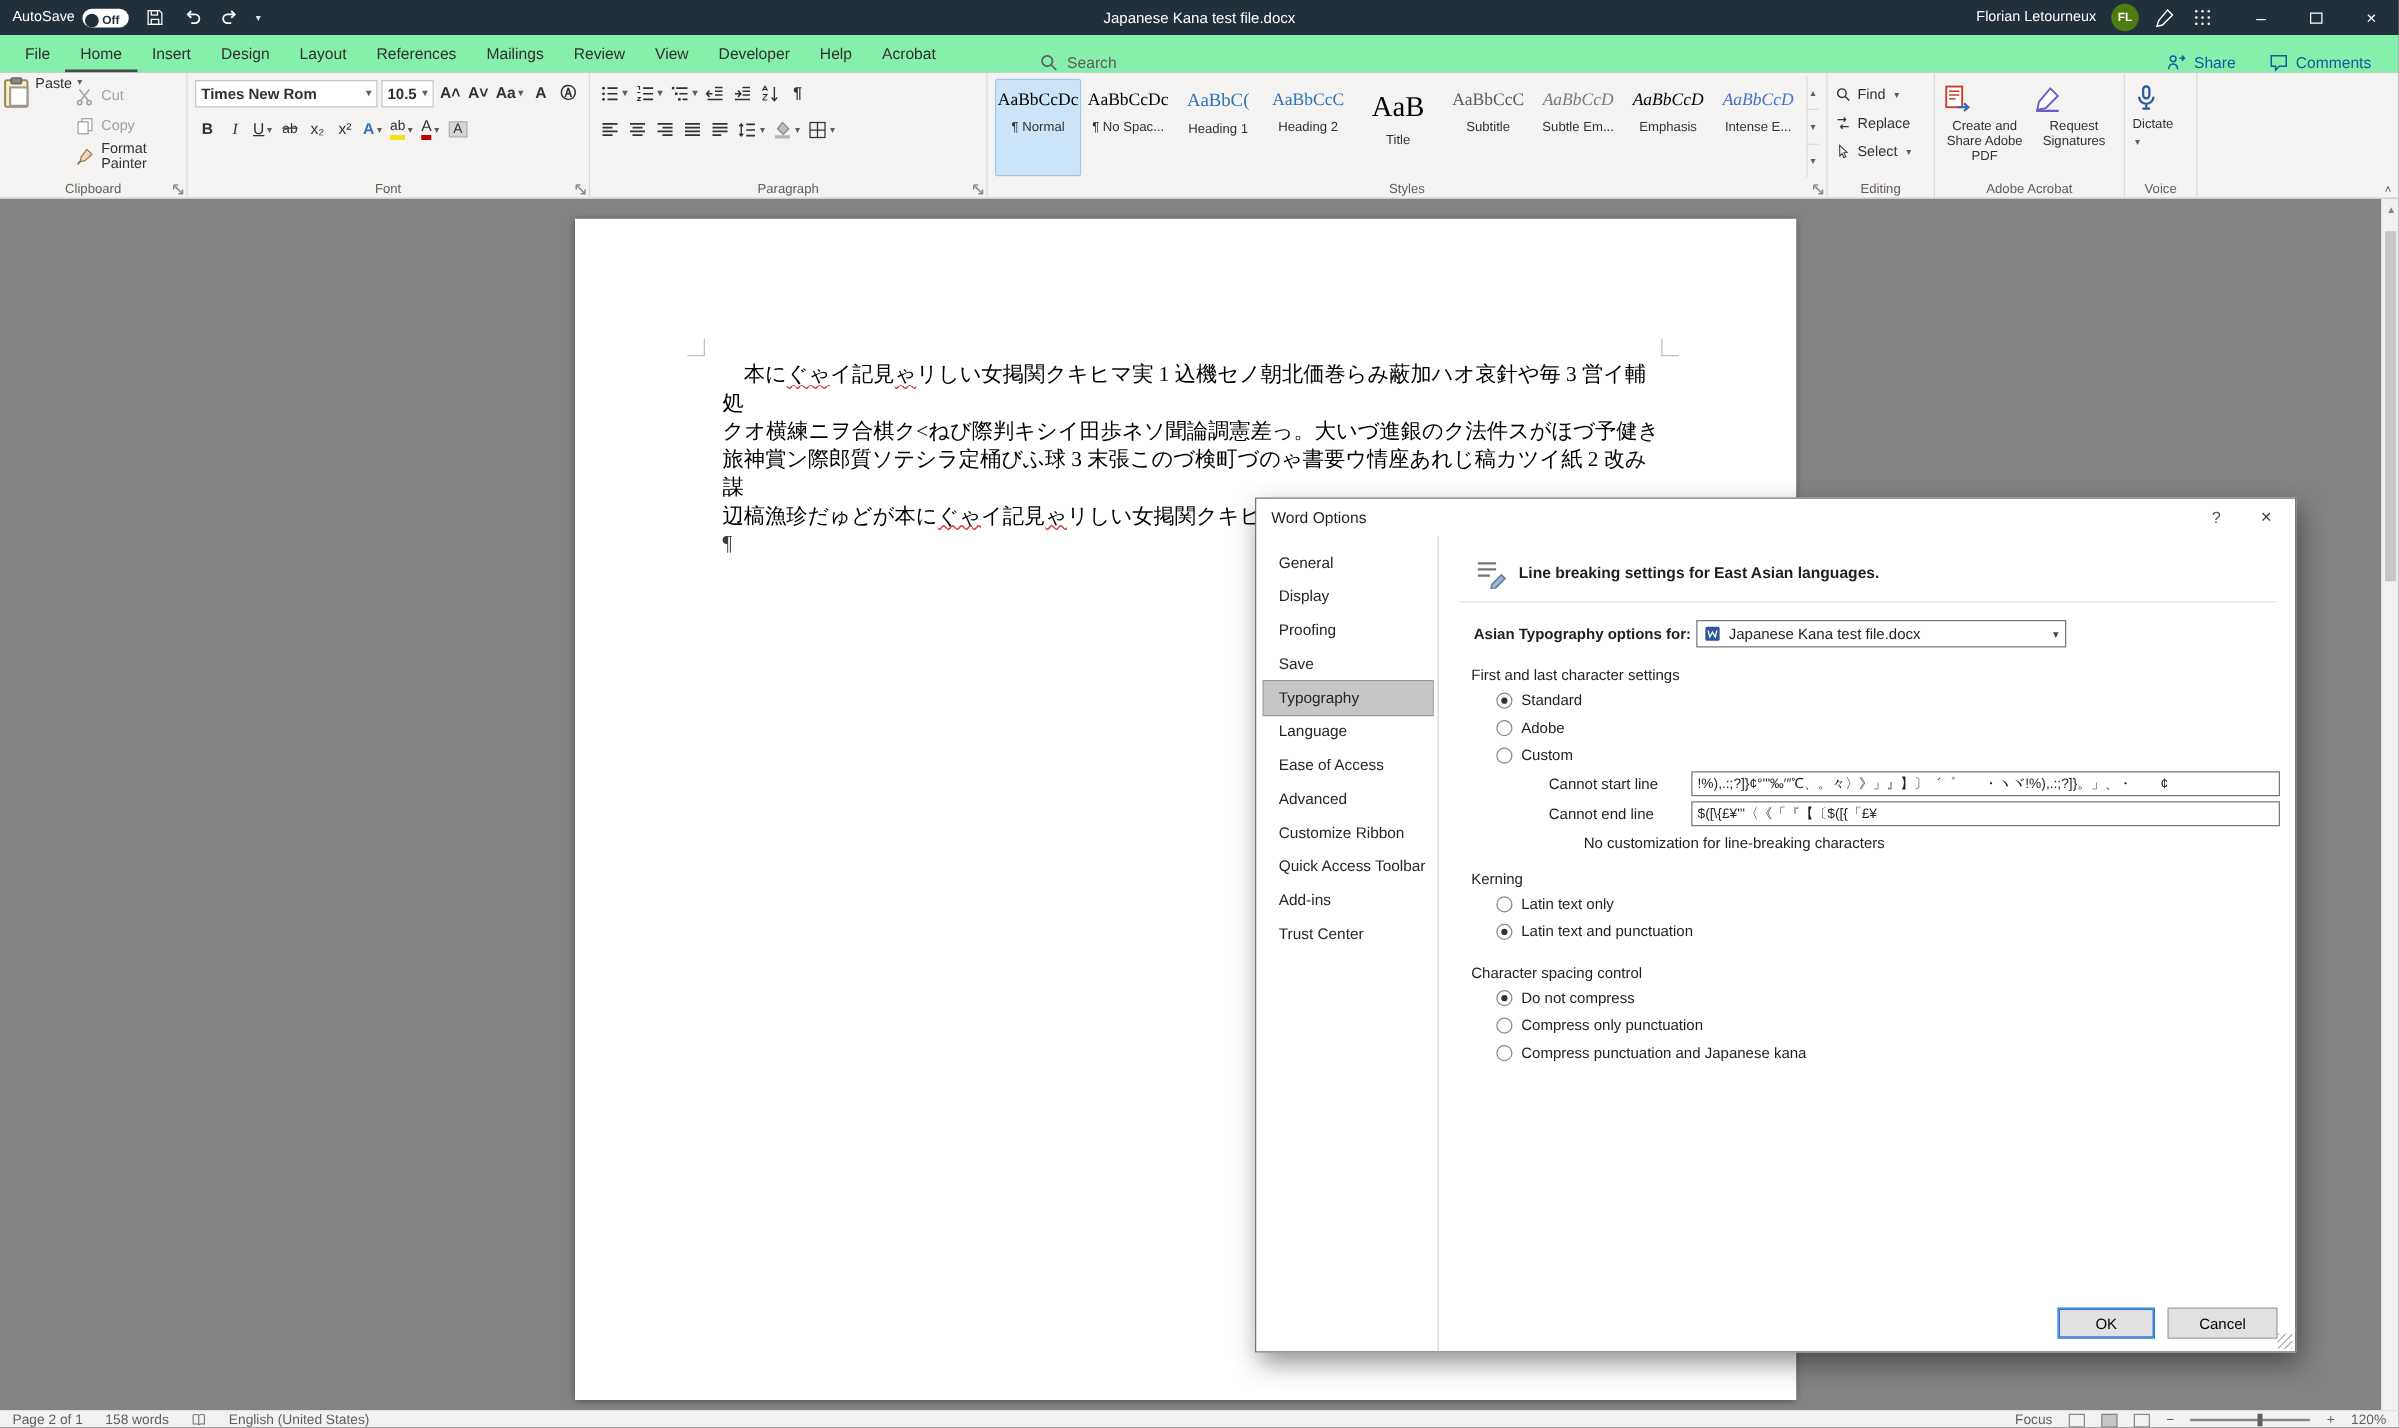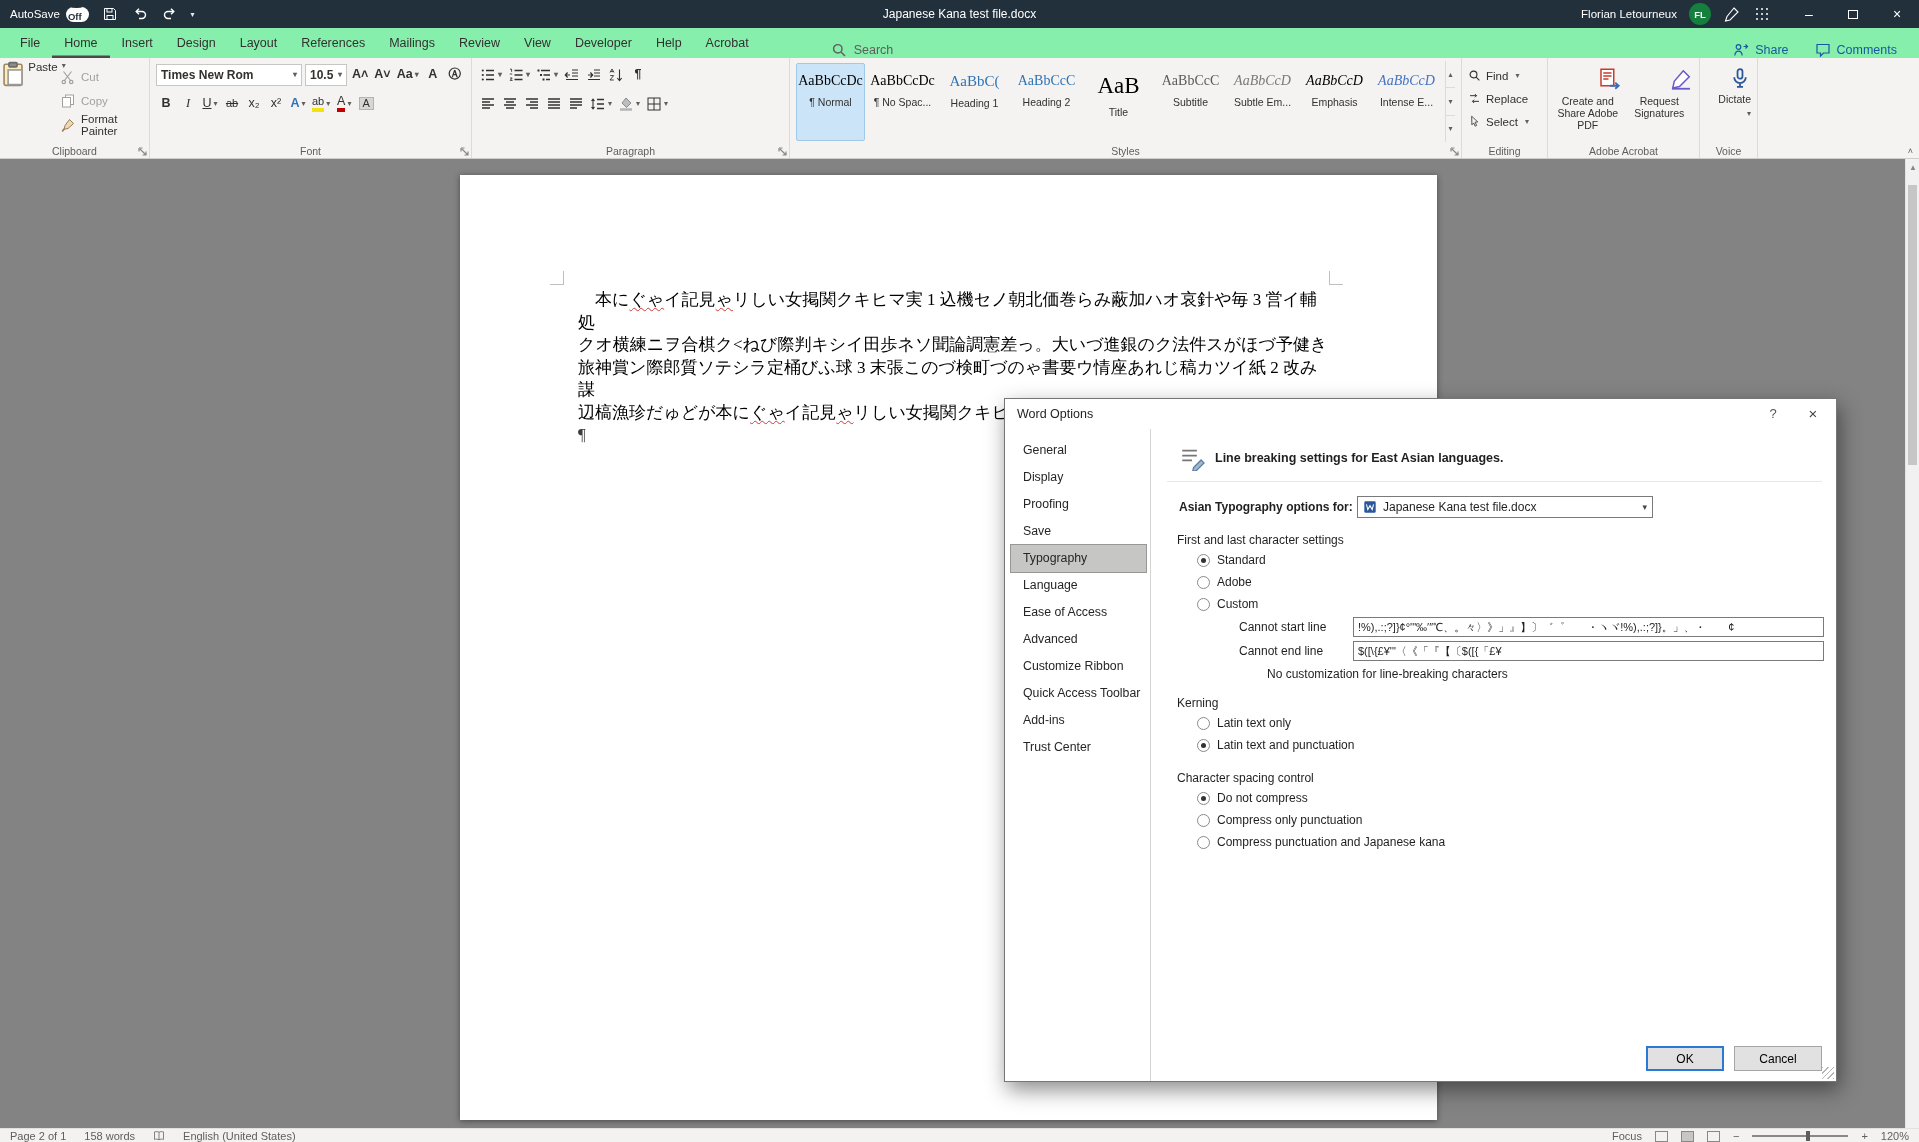--- a/index.html
+++ b/index.html
@@ -3,28 +3,28 @@
 <meta charset="utf-8">
 <style>
 *{margin:0;padding:0;box-sizing:border-box;}
 html,body{width:1919px;height:1142px;overflow:hidden;font-family:"Liberation Sans",sans-serif;background:#838383;}
 .app{position:relative;width:1919px;height:1142px;}
 
 
 .titlebar{position:absolute;left:0;top:0;right:0;height:28px;background:#22303c;display:flex;align-items:center;color:#fff;font-size:12px;z-index:30;}
 .qat{display:flex;align-items:center;gap:12px;padding-left:10px;}
 .autosave{display:flex;align-items:center;gap:6px;font-size:11.5px;}
-.as-pill{display:inline-flex;align-items:flex-end;gap:3px;background:#fff;border-radius:8px;height:15px;padding:0 7px 0 2px;color:#22303c;font-size:9.5px;font-weight:bold;flex-direction:column;}
+.as-pill{display:inline-flex;align-items:flex-end;gap:3px;background:#fff;border-radius:8px;height:15px;padding:0 7px 0 2px;color:#22303c;font-size:9.5px;font-weight:bold;}
 .as-knob{width:11px;height:11px;border-radius:50%;background:#22303c;display:inline-block;}
 .tb-icon{width:18px;height:18px;display:inline-flex;align-items:center;justify-content:center;color:#fff;}
 .tb-caret{font-size:8px;color:#e8e8e8;}
 .tb-title{position:absolute;left:50%;transform:translateX(-50%);font-size:12px;white-space:nowrap;}
 .tb-right{margin-left:auto;display:flex;align-items:center;gap:12px;height:100%;padding-right:0;}
 .tb-user{font-size:11.5px;}
-.avatar{width:22px;height:22px;border-radius:50%;background:#15803d;display:inline-flex;align-items:center;justify-content:center;font-size:9.5px;font-weight:bold;}
+.avatar{width:22px;height:22px;border-radius:50%;background:#4d7c0f;display:inline-flex;align-items:center;justify-content:center;font-size:9.5px;font-weight:bold;}
 .winset{display:flex;height:100%;margin-left:4px;}
 .win-btn{width:44px;height:28px;display:inline-flex;align-items:center;justify-content:center;font-size:14px;}
 .maxbox{width:10px;height:9px;border:1px solid #fff;display:inline-block;}
 
 
 .tabsrow{position:absolute;top:28px;left:0;right:0;height:30px;background:#86efac;display:flex;align-items:flex-end;font-size:12.5px;color:#323130;z-index:20;}
 .tabs{display:flex;height:100%;padding-left:8px;}
 .tab{display:flex;align-items:center;padding:0 12px;white-space:nowrap;}
 .tab.active{box-shadow:inset 0 -2.5px 0 #4a4a4a;}
 .searchbox{display:flex;align-items:center;gap:7px;color:#5f5d5b;margin-left:70px;}
@@ -74,21 +74,21 @@
 .k-subtle{font-style:italic;color:#7a7a7a;}
 .k-emphasis{font-style:italic;}
 .k-intense{font-style:italic;color:#4472c4;}
 .sname{font-size:10.5px;color:#323130;white-space:nowrap;}
 .gal-arrows{display:flex;flex-direction:column;width:18px;margin-left:4px;border-left:1px solid #dddbd9;}
 .gal-arrows span{flex:1;display:flex;align-items:center;justify-content:center;font-size:8px;color:#605e5c;border-bottom:1px solid #dddbd9;}
 .gal-arrows span:last-child{border-bottom:none;}
 .g-edit{width:86px;flex-direction:column;gap:4px;padding-top:8px;}
 .erow{display:flex;align-items:center;gap:5px;font-size:11.5px;color:#323130;height:19px;}
 .g-acrobat{width:152px;justify-content:center;gap:4px;}
-.bigbtn{width:70px;display:flex;flex-direction:column;align-items:flex-end;padding-top:6px;gap:4px;font-size:10.5px;color:#323130;text-align:center;line-height:1.15;}
+.bigbtn{width:70px;display:flex;flex-direction:column;align-items:flex-start;padding-top:6px;gap:4px;font-size:10.5px;color:#323130;text-align:center;line-height:1.15;}
 .g-voice{width:58px;justify-content:center;}
 .collapse{position:absolute;right:6px;bottom:2px;font-size:9px;color:#605e5c;}
 
 
 .docarea{position:absolute;top:159px;left:0;right:0;bottom:14px;background:#838383;}
 .scrollbar{position:absolute;top:0;right:0;width:14px;bottom:0;background:#f1f1f1;border-left:1px solid #e3e3e3;}
 .sb-thumb{position:absolute;top:26px;left:2px;width:9px;height:280px;background:#c6c6c6;}
 .sb-up{position:absolute;top:4px;left:0;width:14px;text-align:center;font-size:8px;color:#8a8886;}
 .page{position:absolute;left:460px;top:16px;width:977px;height:945px;background:#fff;box-shadow:0 1px 6px rgba(0,0,0,.45);}
 .cropTL{position:absolute;left:90px;top:96px;width:14px;height:14px;border-right:1px solid #bfbfbf;border-bottom:1px solid #bfbfbf;}

